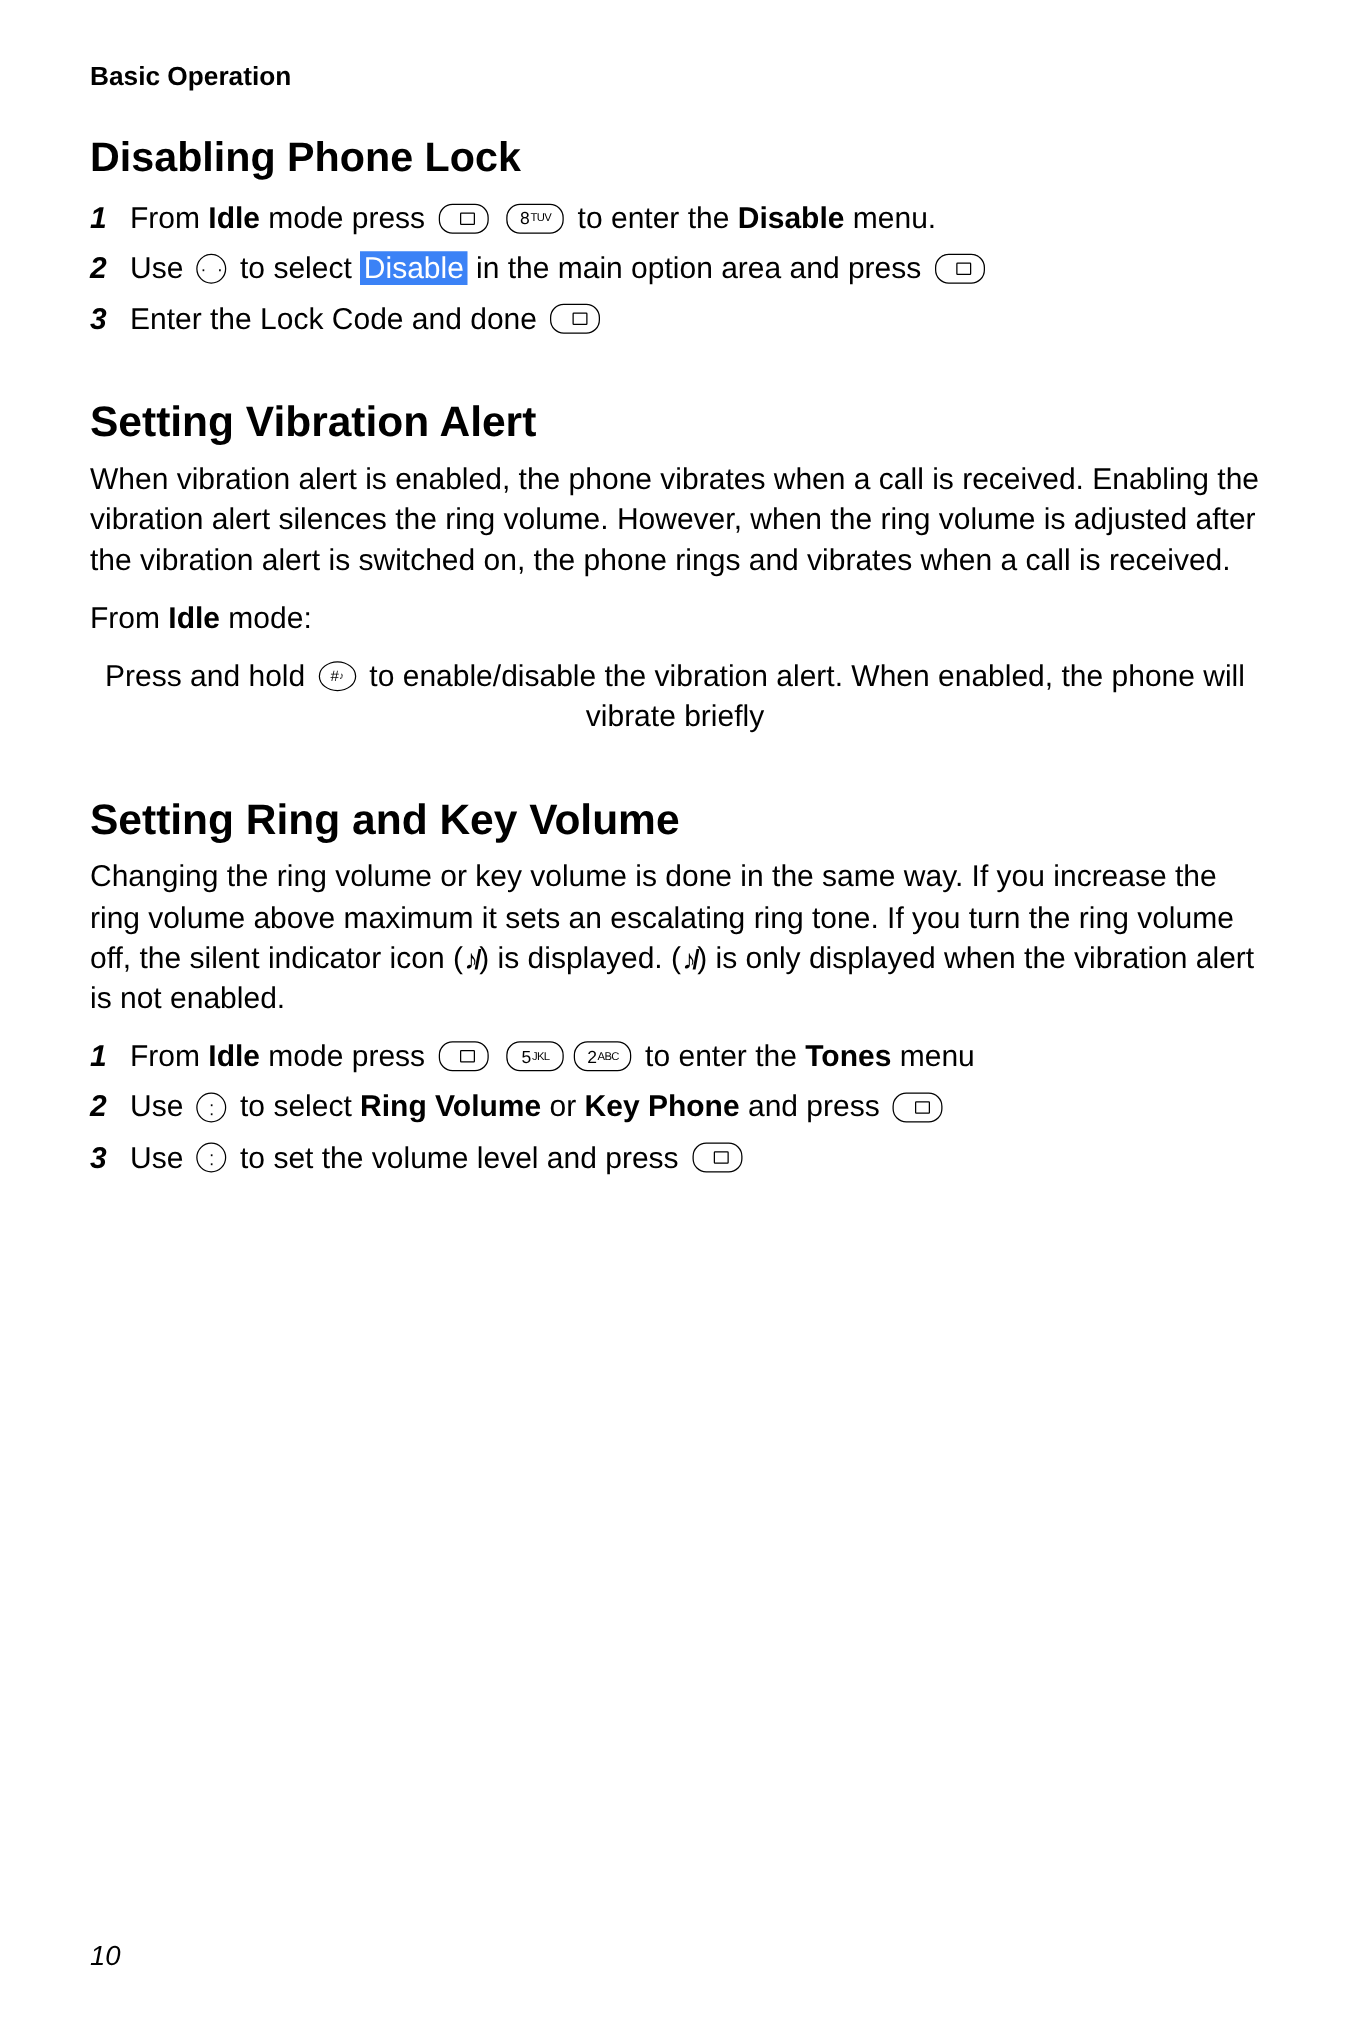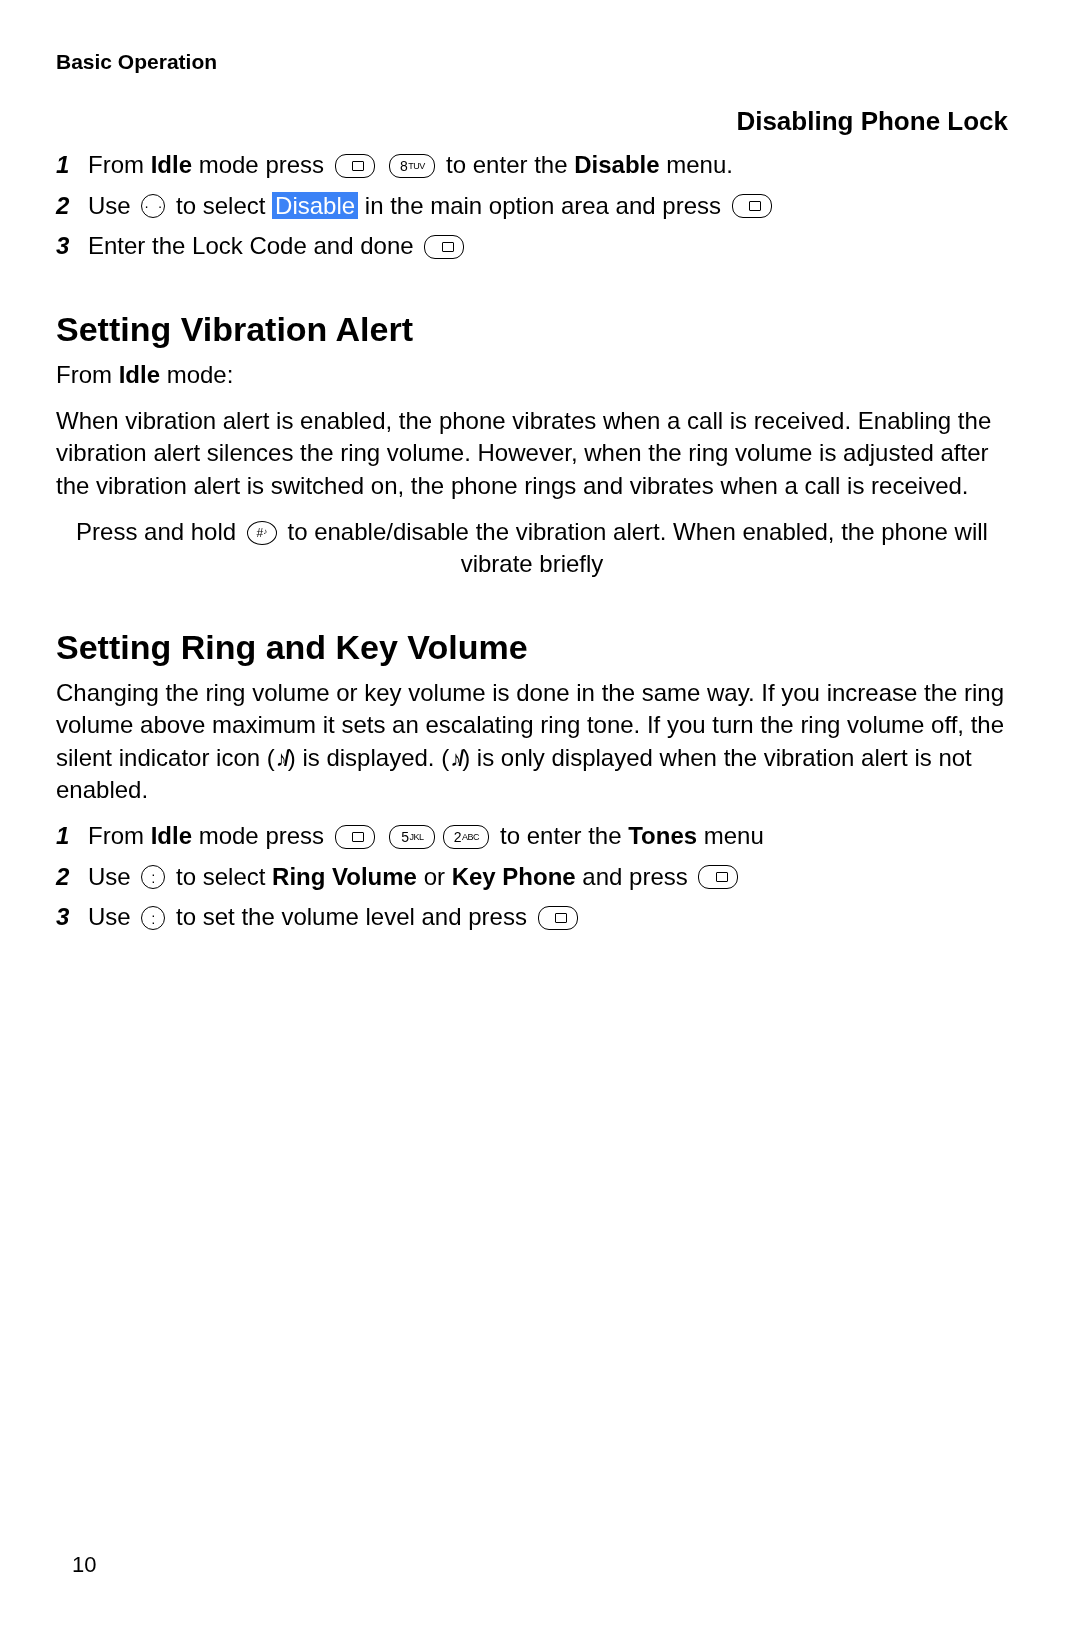--- a/index.html
+++ b/index.html
@@ -8,32 +8,31 @@
     font-family: Arial, Helvetica, sans-serif;
     background: #fff;
     color: #000;
     width: 1080px;
     height: 1632px;
     box-sizing: border-box;
     font-size: 24px;
     line-height: 1.35;
   }
   .page {
-    padding: 48px 72px 40px 56px;
+    padding: 48px 72px 40px 72px;
   }
   .running-head {
     font-weight: bold;
     font-size: 21px;
     margin-bottom: 28px;
   }
   h2.sub {
-    font-size: 26px;
+    font-size: 33px;
     font-weight: bold;
     margin: 0 0 10px 0;
-    text-align: right;
   }
   h1.section {
     font-size: 34px;
     font-weight: bold;
     margin: 44px 0 6px 0;
   }
   ol.steps {
     list-style: none;
     padding: 0;
     margin: 0 0 10px 0;
@@ -131,20 +130,21 @@
     font-weight: bold;
     vertical-align: middle;
     font-size: 22px;
     margin: 0 1px;
   }
   .pagenum {
     position: absolute;
     bottom: 52px;
     left: 72px;
     font-size: 22px;
+    font-style: italic;
   }
   .relwrap {
     position: relative;
     width: 1080px;
     height: 1632px;
   }
 </style>
 </head>
 <body>
 
@@ -172,24 +172,24 @@
     </li>
     <li>
       <span class="num">3</span>
       <span class="body">
         <span>Enter the Lock Code and done </span><span class="key select"></span>
       </span>
     </li>
   </ol>
 
   <h1 class="section">Setting Vibration Alert</h1>
+  <p class="para">When vibration alert is enabled, the phone vibrates when a call is received. Enabling the vibration alert silences the ring volume. However, when the ring volume is adjusted after the vibration alert is switched on, the phone rings and vibrates when a call is received.</p>
   <p class="para">
     <span>From </span><strong>Idle</strong><span> mode:</span>
   </p>
-  <p class="para">When vibration alert is enabled, the phone vibrates when a call is received. Enabling the vibration alert silences the ring volume. However, when the ring volume is adjusted after the vibration alert is switched on, the phone rings and vibrates when a call is received.</p>
   <p class="para indent">
     <span>Press and hold </span><span class="key hash">
           <span>#</span>
           <span class="t">♪</span>
         </span><span> to enable/disable the vibration alert. When enabled, the phone will vibrate briefly</span>
   </p>
 
   <h1 class="section">Setting Ring and Key Volume</h1>
   <p class="para">
     <span>Changing the ring volume or key volume is done in the same way. If you increase the ring volume above maximum it sets an escalating ring tone. If you turn the ring volume off, the silent indicator icon (</span><span class="silent-icon">♪̸</span><span>) is displayed. (</span><span class="silent-icon">♪̸</span><span>) is only displayed when the vibration alert is not enabled.</span>

